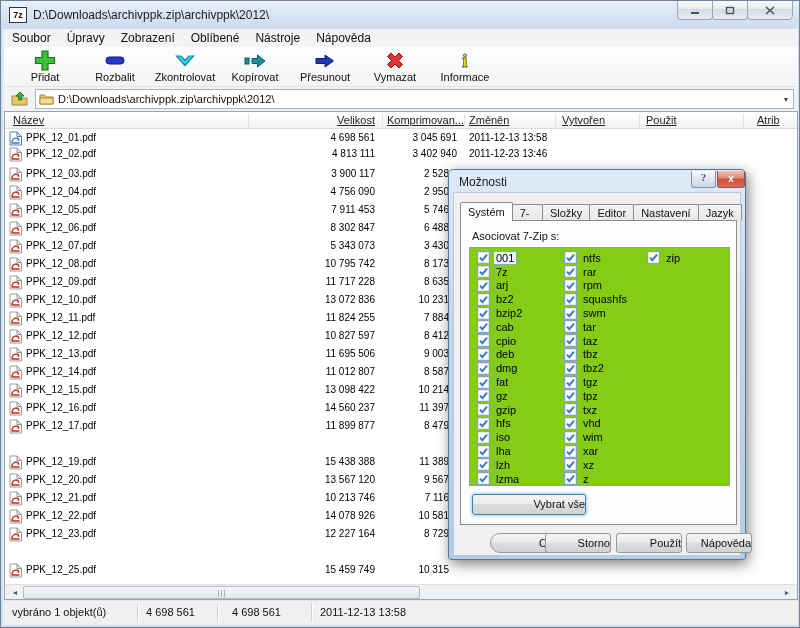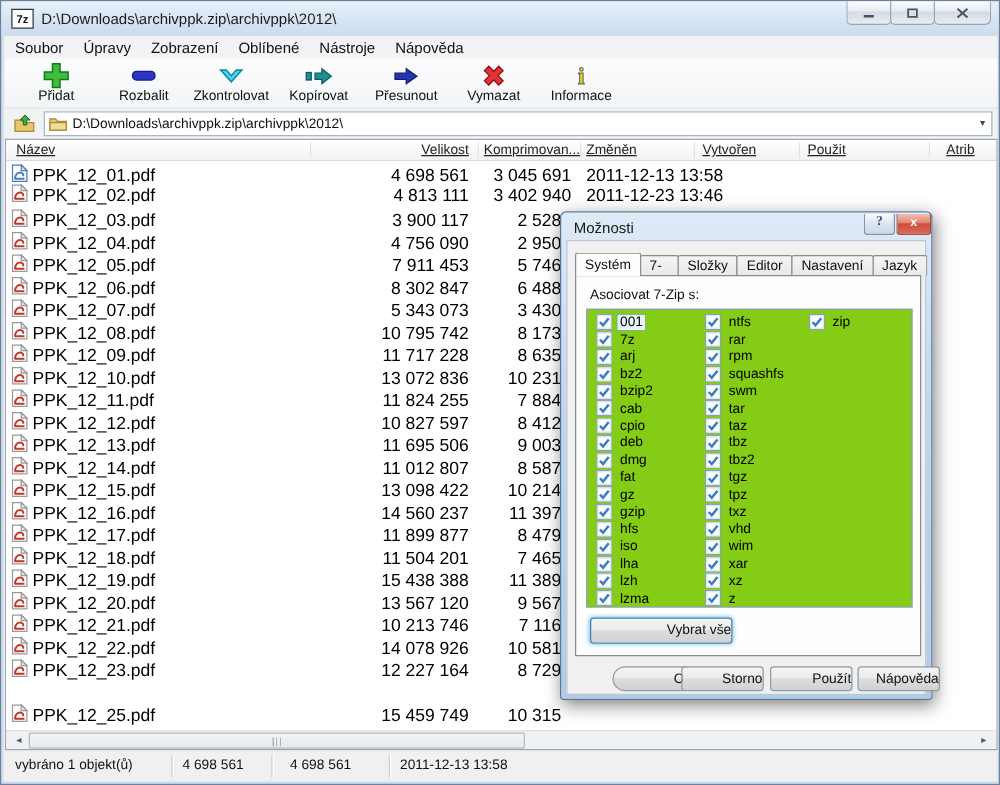--- a/index.html
+++ b/index.html
@@ -34,21 +34,21 @@
   .addr-path { flex:1; margin-left:4px; }
   .dd-arrow { width:14px; font-size:7px; color:#444; text-align:center; }
   
   .listpane { position:absolute; left:3px; top:110px; width:794px; height:489px; background:#fff; border:1px solid #9aa5b1; }
   .listheader { position:absolute; left:0; top:0; width:100%; height:17px;
                 background:linear-gradient(#ffffff,#f6f7f9 60%,#f1f2f4); border-bottom:1px solid #d8dbde;
                 font-size:11px; color:#222; }
   .hcell { position:absolute; top:2px;text-decoration:underline; }
   .hsep { position:absolute; top:2px; width:1px; height:13px; background:#e0e3e6; }
   .listbody { position:absolute; left:0; top:17px; width:100%; height:456px; background:#fff; overflow:hidden; }
-  .frow { position:absolute; left:0; width:100%; height:18px; font-size:14px; color:#000; }
+  .frow { position:absolute; left:0; width:100%; height:18px; font-size:10px; color:#000; }
   .frow .ficon { position:absolute; left:4px; top:1px; }
   .frow .fname { position:absolute; left:21px; top:2px; }
   .frow .fsize { position:absolute; left:247px; top:2px; width:123px; text-align:right; }
   .frow .fcomp { position:absolute; left:337px; top:2px; width:115px; text-align:right; }
   .frow .fcomp.clipped { width:107px; }
   .frow .fdate { position:absolute; left:464px; top:2px; }
   
   .hscroll { position:absolute; left:0; bottom:0; width:100%; height:15px; background:#f0f1f3; border-top:1px solid #e0e0e0; }
   .hs-arrow { position:absolute; top:1px; width:16px; height:13px; display:flex; align-items:center; justify-content:center;
               font-size:7px; color:#556; }
@@ -405,31 +405,20 @@
           <span class="ficon"><svg width="14" height="15">
               <path d="M1 1 h7 l4.5 4.5 V14 H1 z" fill="#ffffff" stroke="#999999"></path>
               <path d="M8 1 l4.5 4.5 H8 z" fill="#e3e9ef" stroke="#999999"></path>
               <path d="M3 12 c0-3 2-5 4-5 s3 1.5 2.5 3" fill="none" stroke="#c0392b" stroke-width="1.6"></path>
               <rect x="2.6" y="11.2" width="8" height="1.6" fill="#c0392b"></rect>
             </svg></span>
           <span class="fname">PPK_12_17.pdf</span>
           <span class="fsize">11 899 877</span>
           <span class="fcomp clipped">8 479</span>
         </div>
-        <div class="frow" style="top: 307px;">
-          <span class="ficon"><svg width="14" height="15">
-              <path d="M1 1 h7 l4.5 4.5 V14 H1 z" fill="#ffffff" stroke="#999999"></path>
-              <path d="M8 1 l4.5 4.5 H8 z" fill="#e3e9ef" stroke="#999999"></path>
-              <path d="M3 12 c0-3 2-5 4-5 s3 1.5 2.5 3" fill="none" stroke="#c0392b" stroke-width="1.6"></path>
-              <rect x="2.6" y="11.2" width="8" height="1.6" fill="#c0392b"></rect>
-            </svg></span>
-          <span class="fname">PPK_12_18.pdf</span>
-          <span class="fsize">11 504 201</span>
-          <span class="fcomp clipped">7 465</span>
-        </div>
         <div class="frow" style="top: 325px;">
           <span class="ficon"><svg width="14" height="15">
               <path d="M1 1 h7 l4.5 4.5 V14 H1 z" fill="#ffffff" stroke="#999999"></path>
               <path d="M8 1 l4.5 4.5 H8 z" fill="#e3e9ef" stroke="#999999"></path>
               <path d="M3 12 c0-3 2-5 4-5 s3 1.5 2.5 3" fill="none" stroke="#c0392b" stroke-width="1.6"></path>
               <rect x="2.6" y="11.2" width="8" height="1.6" fill="#c0392b"></rect>
             </svg></span>
           <span class="fname">PPK_12_19.pdf</span>
           <span class="fsize">15 438 388</span>
           <span class="fcomp clipped">11 389</span>

